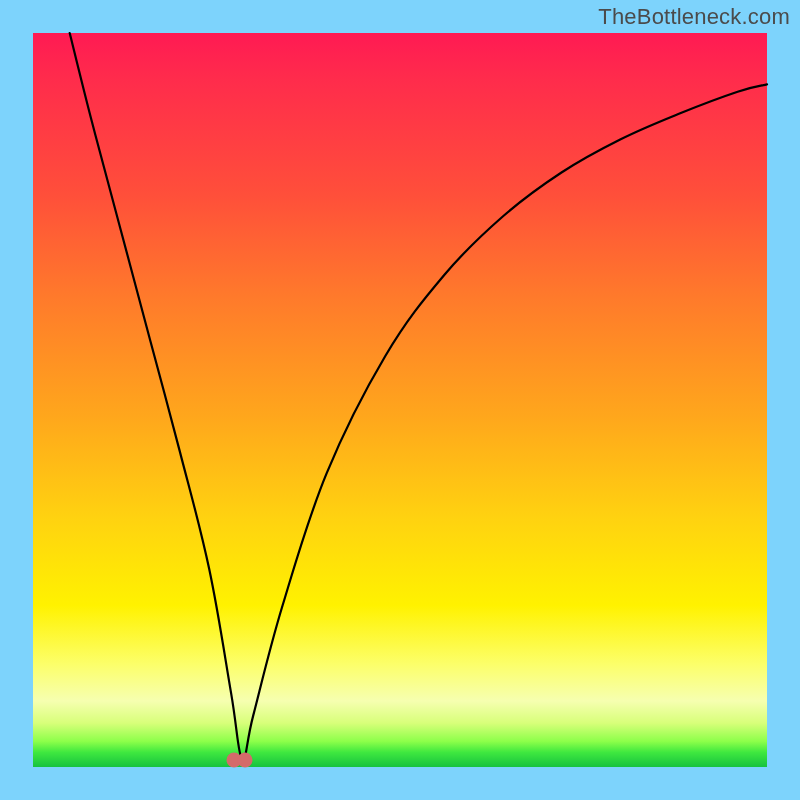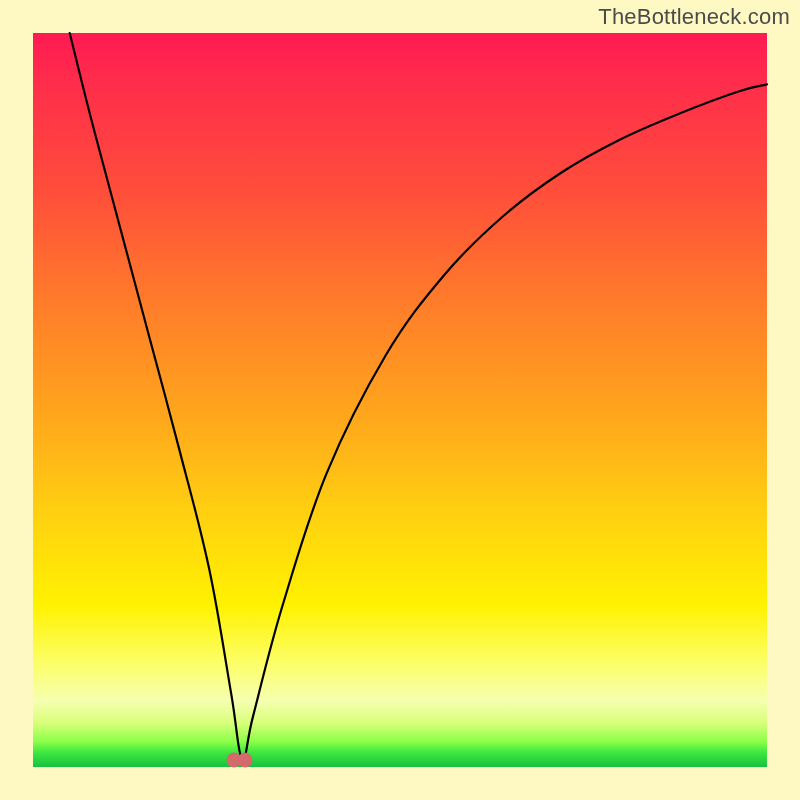--- a/index.html
+++ b/index.html
@@ -10,21 +10,21 @@
     overflow: hidden;
     background: #000;
     font-family: Arial, Helvetica, sans-serif;
   }
   .frame {
     position: absolute;
     left: 0;
     top: 0;
     width: 800px;
     height: 800px;
-    background: #fef9c3;
+    background: #7dd3fc;
   }
   .plot {
     position: absolute;
     left: 33px;
     top: 33px;
     width: 734px;
     height: 734px;
     
     background: linear-gradient(
       to bottom,

